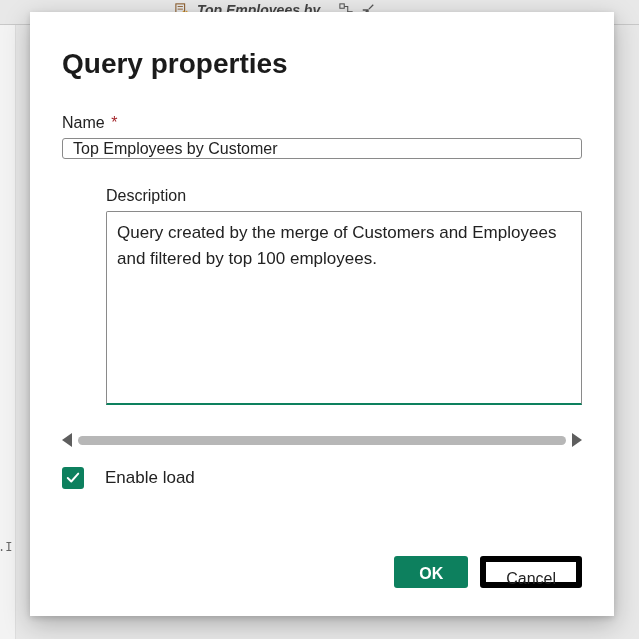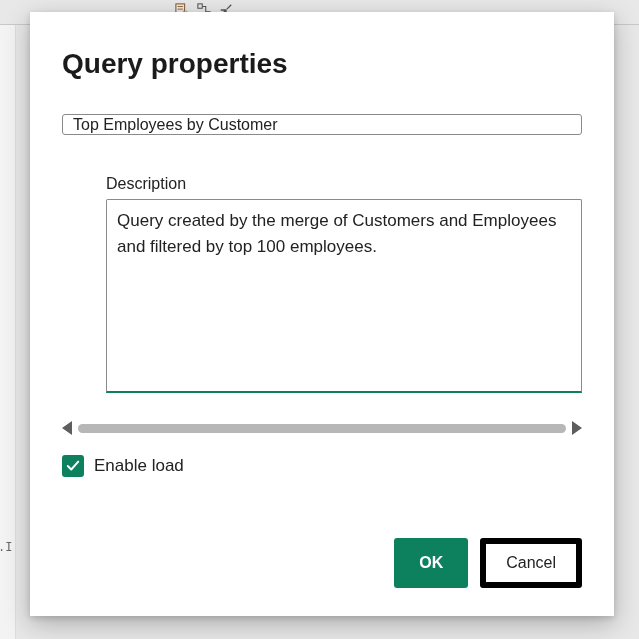--- a/index.html
+++ b/index.html
@@ -81,21 +81,21 @@
     width: 100%;
     height: 21px;
     padding: 6px 10px;
     font-size: 16px;
     font-family: inherit;
     border: 1px solid #8a8a8a;
     border-radius: 3px;
     color: #222;
     outline: none;
   }
-  .desc-group { margin-top: 40px; padding-left: 44px; }
+  .desc-group { margin-top: 28px; padding-left: 44px; }
   .textarea {
     width: 100%;
     height: 194px;
     padding: 8px 10px;
     font-size: 17px;
     font-family: inherit;
     border: 1px solid #8a8a8a;
     border-bottom: 2px solid #0d805e;
     border-radius: 2px 2px 0 0;
     resize: none;
@@ -119,21 +119,21 @@
   .scroll-track {
     flex: 1;
     height: 9px;
     background: #b7b7b7;
     border-radius: 5px;
   }
   .checkbox-row {
     margin-top: 20px;
     display: flex;
     align-items: center;
-    gap: 10px;
+    gap: 21px;
     cursor: pointer;
   }
   .checkbox {
     width: 22px; height: 22px;
     background: #0d805e;
     border-radius: 3px;
     display: flex; align-items: center; justify-content: center;
   }
   .checkbox svg { width: 14px; height: 14px; }
   .checkbox-label {
@@ -141,21 +141,21 @@
     color: #222;
   }
   .button-row {
     margin-top: auto;
     display: flex;
     justify-content: flex-end;
     gap: 12px;
   }
   .btn {
     min-width: 74px;
-    height: 50px;
+    height: 32px;
     padding: 8px 20px;
     font-size: 16px;
     font-family: inherit;
     font-weight: 600;
     border-radius: 3px;
     cursor: pointer;
     border: 1px solid transparent;
   }
   .btn-primary {
     background: #0d805e;
@@ -173,20 +173,21 @@
 
 <div class="bg-toolbar">
   <span class="bg-icon-box">
     <svg viewBox="0 0 16 16" width="14" height="14">
       <rect x="1" y="1" width="10" height="14" fill="none" stroke="#8a5a2a" stroke-width="1.2"></rect>
       <line x1="3" y1="4" x2="9" y2="4" stroke="#8a5a2a" stroke-width="1"></line>
       <line x1="3" y1="7" x2="9" y2="7" stroke="#8a5a2a" stroke-width="1"></line>
       <path d="M9 9 L14 14 M14 9 L9 14" stroke="#e0a030" stroke-width="1.5"></path>
     </svg>
   </span>
+  <span class="bg-title">Top Employees by...</span>
   <span class="bg-icon-box">
     <svg viewBox="0 0 16 16" width="14" height="14">
       <rect x="1" y="1" width="5" height="5" fill="none" stroke="#555" stroke-width="1.2"></rect>
       <rect x="10" y="10" width="5" height="5" fill="none" stroke="#555" stroke-width="1.2"></rect>
       <path d="M6 4 L10 4 L10 10" fill="none" stroke="#555" stroke-width="1.2"></path>
     </svg>
   </span>
   <span class="bg-icon-box">
     <svg viewBox="0 0 16 16" width="14" height="14">
       <path d="M2 14 L8 8 M8 14 L8 8 L2 8" fill="none" stroke="#555" stroke-width="1.5"></path>
@@ -196,20 +197,24 @@
 </div>
 <div class="divider"></div>
 <div class="sidebar-fragment">
   <span class="sidebar-text">.I</span>
 </div>
 
 <div class="dialog">
   <h1 class="dialog-title">Query properties</h1>
 
   <div>
+    <div class="field-label">
+      <span>Name</span>
+      <span class="required-star">*</span>
+    </div>
     <input type="text" class="text-input" value="Top Employees by Customer" style="">
   </div>
 
   <div class="desc-group">
     <div class="field-label">Description</div>
     <textarea class="textarea" style="">Query created by the merge of Customers and Employees and filtered by top 100 employees.</textarea>
   </div>
 
   <div class="scrollbar-row">
     <div class="scroll-arrow left"></div>

